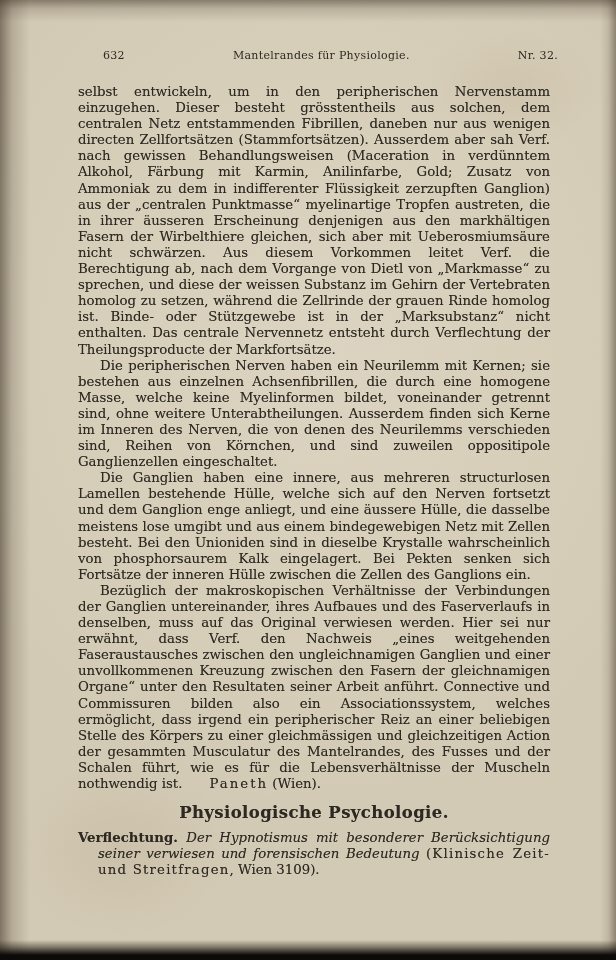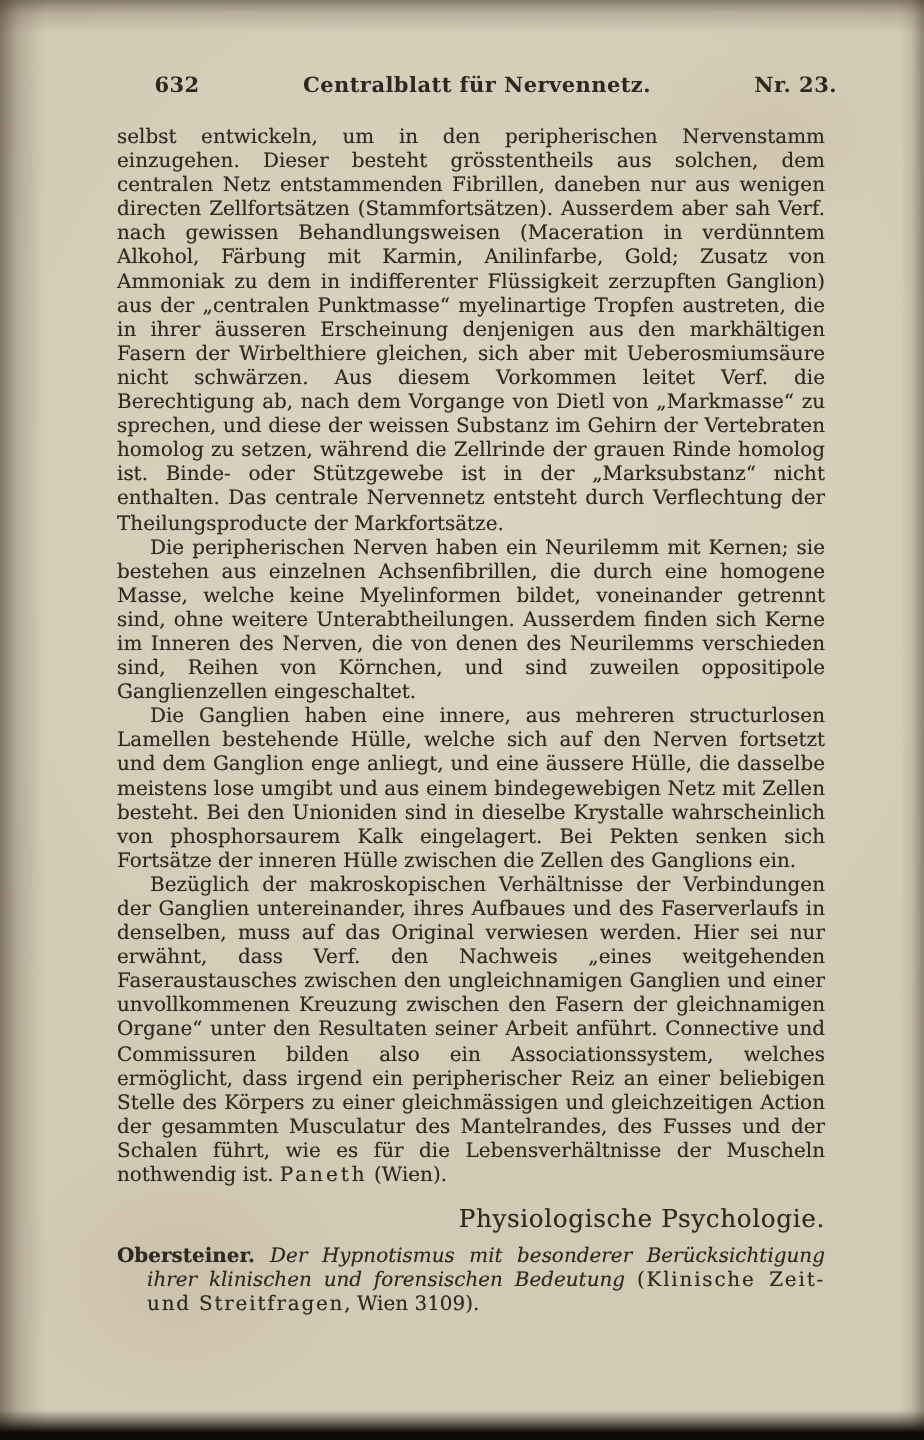--- a/index.html
+++ b/index.html
@@ -33,82 +33,81 @@
   .stain-2 { left: 10px; top: 760px; width: 220px; height: 180px; border-radius: 50%;
     background: radial-gradient(closest-side, rgba(140,115,80,0.10), rgba(140,115,80,0)); }
 
   .header {
     position: absolute;
     top: 49px;
     left: 86px;
     width: 472px;
     display: flex;
     align-items: flex-end;
-    font-size: 14px;
+    font-size: 11px;
     letter-spacing: 0.3px;
-    font-weight: bold;
   }
   .header .pageno { padding-left: 17px; }
   .header .journal { flex: 1; text-align: center; }
   .header .issue { text-align: right; }
 
   .textblock {
     position: absolute;
     top: 84px;
     left: 78px;
     width: 472px;
     font-size: 13.3px;
     line-height: 16.1px;
     text-align: justify;
     text-shadow: 0 0 0.5px rgba(45,40,30,0.45);
   }
   .para { margin: 0; text-indent: 22px; }
   .para.noindent { text-indent: 0; }
-  .sig { margin-left: 4px; white-space: nowrap; }
+  .sig { margin-left: 27px; white-space: nowrap; }
   .gesperrt { letter-spacing: 2px; }
   .gesperrt-sm { letter-spacing: 1.2px; }
   .section-heading {
     margin: 13px 0 9px;
     font-size: 16.5px;
-    font-weight: 400;
-    text-align: right;
+    font-weight: 700;
+    text-align: center;
     letter-spacing: 0.4px;
     text-indent: 0;
   }
   .entry { padding-left: 20px; text-indent: -20px; }
   .entry .author { font-weight: 700; }
   .entry .ital { font-style: italic; }
 </style>
 </head>
 <body>
 
 <div class="scan">
 
   <div class="edge stain-1"></div>
   <div class="edge stain-2"></div>
 
   <div class="header">
     <span class="pageno">632</span>
-    <span class="journal">Centralblatt für Nervennetz.</span>
-    <span class="issue">Nr. 23.</span>
+    <span class="journal">Mantelrandes für Physiologie.</span>
+    <span class="issue">Nr. 32.</span>
   </div>
 
   <div class="textblock">
 
     <p class="para noindent">selbst entwickeln, um in den peripherischen Nervenstamm einzugehen. Dieser besteht grösstentheils aus solchen, dem centralen Netz entstammenden Fibrillen, daneben nur aus wenigen directen Zellfortsätzen (Stammfortsätzen). Ausserdem aber sah Verf. nach gewissen Behandlungsweisen (Maceration in verdünntem Alkohol, Färbung mit Karmin, Anilinfarbe, Gold; Zusatz von Ammoniak zu dem in indifferenter Flüssigkeit zerzupften Ganglion) aus der „centralen Punktmasse“ myelinartige Tropfen austreten, die in ihrer äusseren Erscheinung denjenigen aus den markhältigen Fasern der Wirbelthiere gleichen, sich aber mit Ueberosmiumsäure nicht schwärzen. Aus diesem Vorkommen leitet Verf. die Berechtigung ab, nach dem Vorgange von Dietl von „Markmasse“ zu sprechen, und diese der weissen Substanz im Gehirn der Vertebraten homolog zu setzen, während die Zellrinde der grauen Rinde homolog ist. Binde- oder Stützgewebe ist in der „Marksubstanz“ nicht enthalten. Das centrale Nervennetz entsteht durch Verflechtung der Theilungsproducte der Markfortsätze.</p>
 
     <p class="para">Die peripherischen Nerven haben ein Neurilemm mit Kernen; sie bestehen aus einzelnen Achsenfibrillen, die durch eine homogene Masse, welche keine Myelinformen bildet, voneinander getrennt sind, ohne weitere Unterabtheilungen. Ausserdem finden sich Kerne im Inneren des Nerven, die von denen des Neurilemms verschieden sind, Reihen von Körnchen, und sind zuweilen oppositipole Ganglienzellen eingeschaltet.</p>
 
     <p class="para">Die Ganglien haben eine innere, aus mehreren structurlosen Lamellen bestehende Hülle, welche sich auf den Nerven fortsetzt und dem Ganglion enge anliegt, und eine äussere Hülle, die dasselbe meistens lose umgibt und aus einem bindegewebigen Netz mit Zellen besteht. Bei den Unioniden sind in dieselbe Krystalle wahrscheinlich von phosphorsaurem Kalk eingelagert. Bei Pekten senken sich Fortsätze der inneren Hülle zwischen die Zellen des Ganglions ein.</p>
 
     <p class="para"><span>Bezüglich der makroskopischen Verhältnisse der Verbindungen der Ganglien untereinander, ihres Aufbaues und des Faserverlaufs in denselben, muss auf das Original verwiesen werden. Hier sei nur erwähnt, dass Verf. den Nachweis „eines weitgehenden Faseraustausches zwischen den ungleichnamigen Ganglien und einer unvollkommenen Kreuzung zwischen den Fasern der gleichnamigen Organe“ unter den Resultaten seiner Arbeit anführt. Connective und Commissuren bilden also ein Associationssystem, welches ermöglicht, dass irgend ein peripherischer Reiz an einer beliebigen Stelle des Körpers zu einer gleichmässigen und gleichzeitigen Action der gesammten Musculatur des Mantelrandes, des Fusses und der Schalen führt, wie es für die Lebensverhältnisse der Muscheln nothwendig ist.</span><span class="sig"><span class="gesperrt">Paneth</span> <span>(Wien).</span></span></p>
 
     <h2 class="section-heading">Physiologische Psychologie.</h2>
 
-    <p class="para entry"><span class="author">Obersteiner. </span><span class="ital">Der Hypnotismus mit besonderer Berücksichtigung ihrer klinischen und forensischen Bedeutung </span><span class="gesperrt-sm">(Klinische Zeit- und Streitfragen</span><span>, Wien 3109).</span></p>
+    <p class="para entry"><span class="author">Verflechtung. </span><span class="ital">Der Hypnotismus mit besonderer Berücksichtigung seiner verwiesen und forensischen Bedeutung </span><span class="gesperrt-sm">(Klinische Zeit- und Streitfragen</span><span>, Wien 3109).</span></p>
 
 
   </div>
 
   <div class="edge edge-top"></div>
   <div class="edge edge-left"></div>
   <div class="edge edge-right"></div>
   <div class="edge bottom-bar"></div>
 
 </div>

